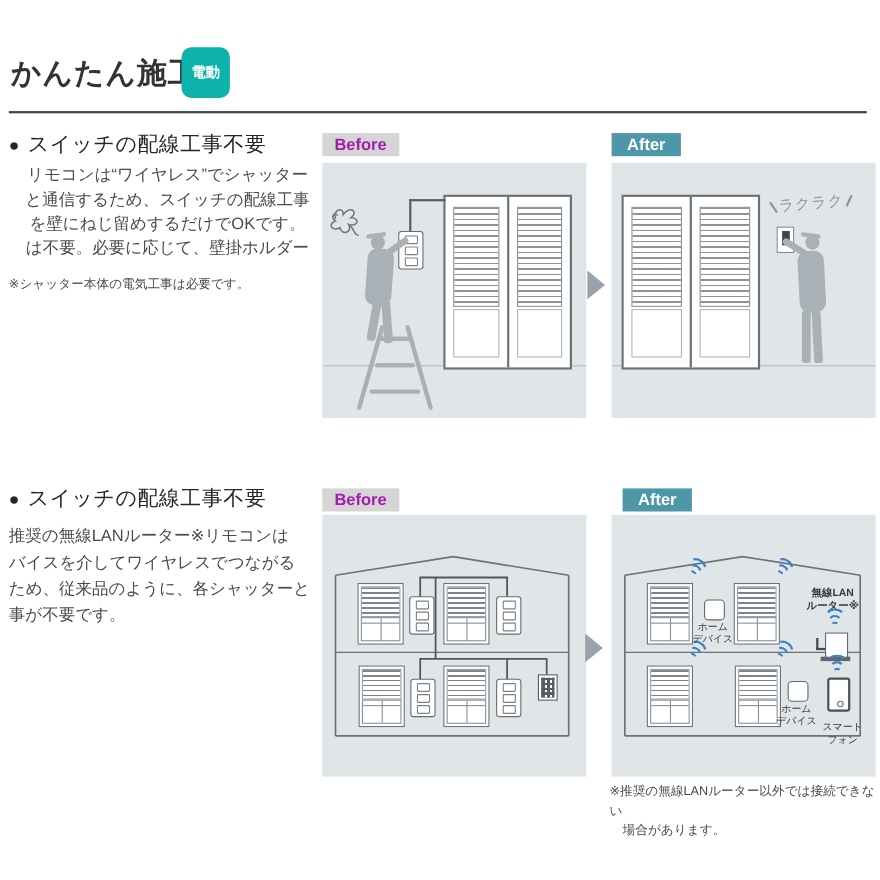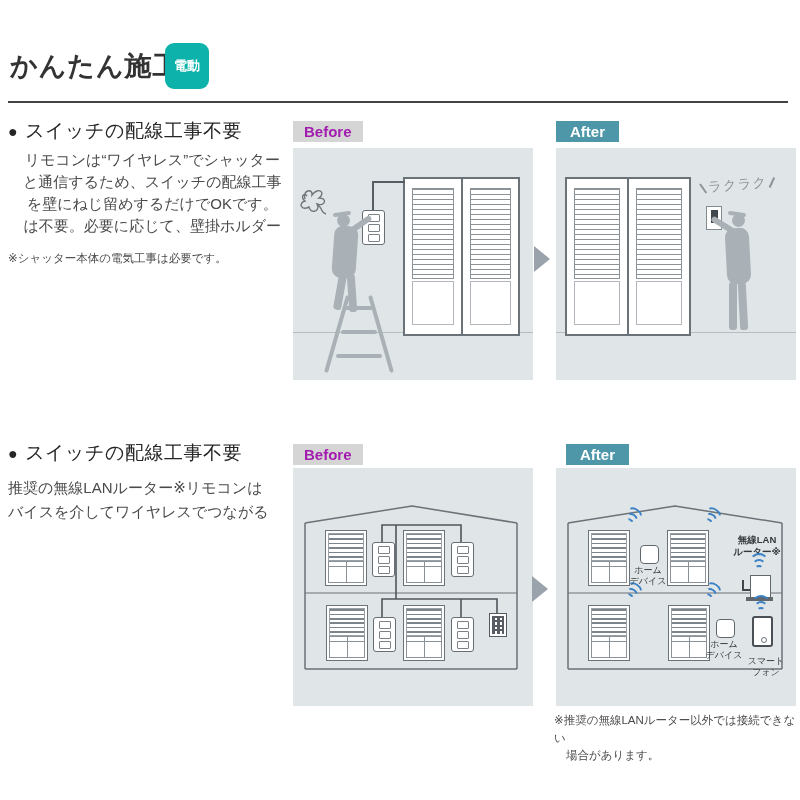--- a/index.html
+++ b/index.html
@@ -196,20 +196,22 @@
     </div>
   </div>
 
   <div class="s2">
     <div class="abs sec-head" style="left:8px;top:440px;">
       <span class="blt">●</span><span>スイッチの配線工事不要</span>
     </div>
     <div class="abs" style="left:8px;top:476px;">
       <div class="body-line">推奨の無線LANルーター※リモコンは</div>
       <div class="body-line">バイスを介してワイヤレスでつながる</div>
+      <div class="body-line">ため、従来品のように、各シャッターと</div>
+      <div class="body-line">事が不要です。</div>
     </div>
 
     <div class="abs tag before" style="left:293px;top:444px;">Before</div>
     <div class="abs tag after" style="left:566px;top:444px;">After</div>
 
     <div class="abs illo" style="left:293px;top:468px;width:240px;height:238px;">
       <svg class="abs" style="left:0;top:0;" width="240" height="238" viewBox="0 0 240 238">
         <polyline points="12,55 119,38 224,55" fill="none" stroke="#6b7278" stroke-width="1.5"></polyline>
         <line x1="12" y1="55" x2="12" y2="201" stroke="#6b7278" stroke-width="1.5"></line>
         <line x1="224" y1="55" x2="224" y2="201" stroke="#6b7278" stroke-width="1.5"></line>

